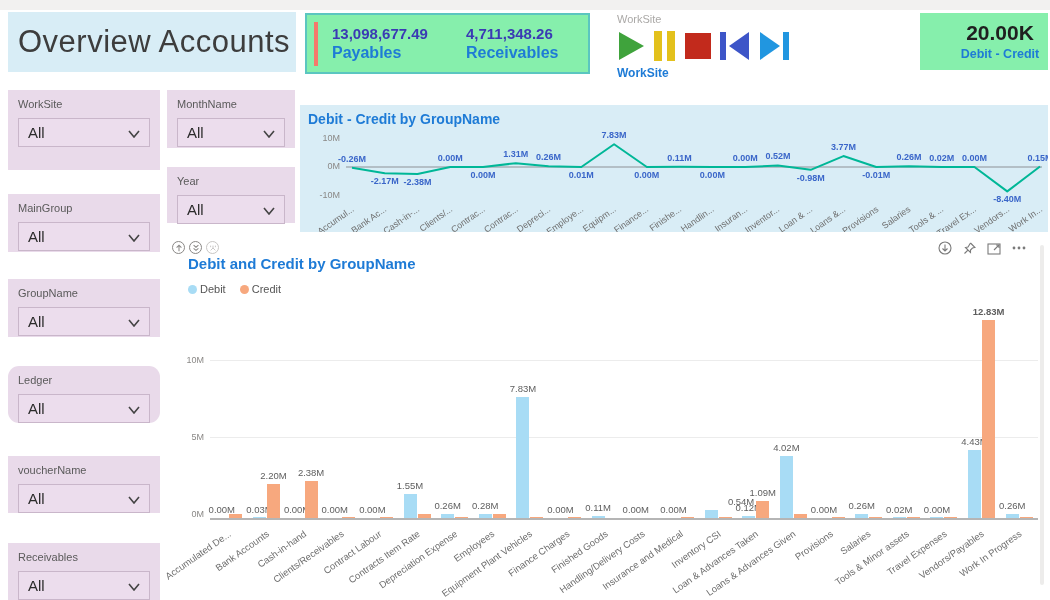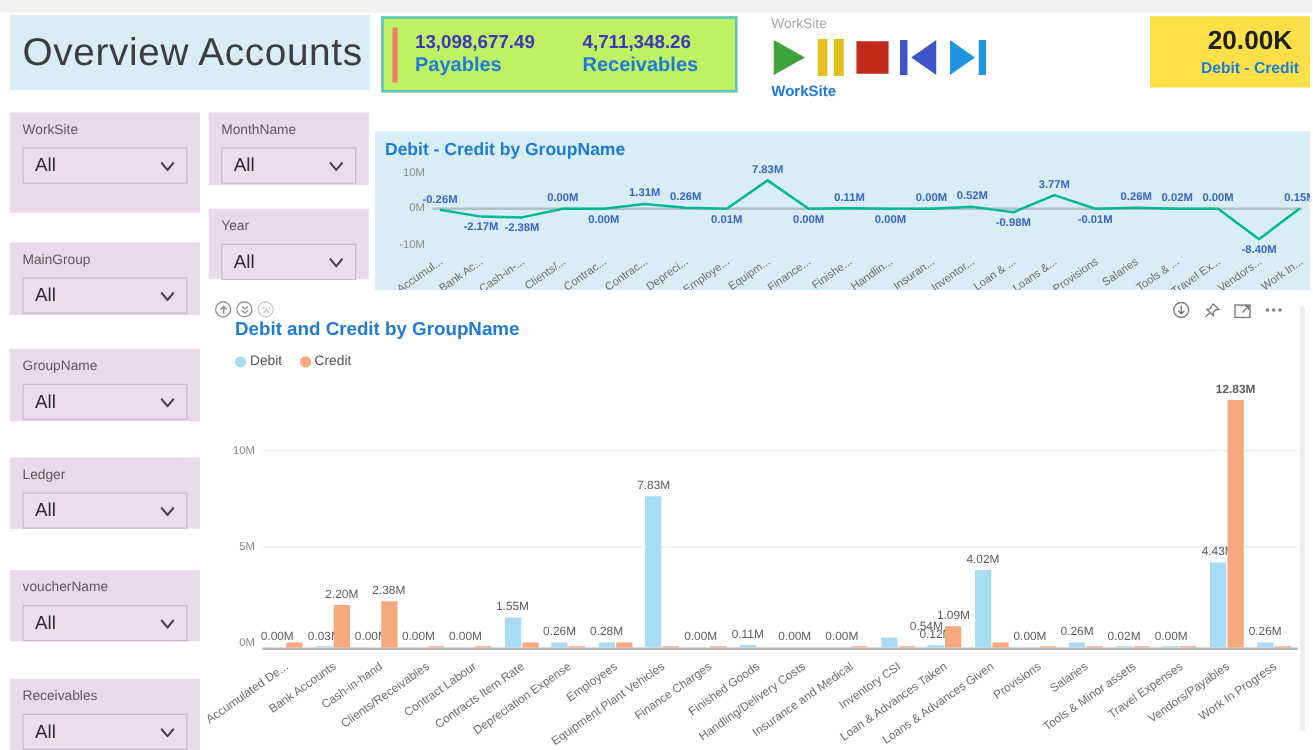--- a/index.html
+++ b/index.html
@@ -6,49 +6,49 @@
   html,body { width:1050px; height:600px; background:#fff; font-family:"Liberation Sans", sans-serif; overflow:hidden; position:relative; }
   .abs { position:absolute; }
 
   .top-strip { left:0; top:0; width:1050px; height:10px; background:#F2F1F0; }
 
   
   .title-banner { left:8px; top:12px; width:288px; height:60px; background:#D8EDF6; display:flex; align-items:center; padding-left:10px; }
   .title-banner h1 { font-size:31px; font-weight:300; color:#3D3D3D; letter-spacing:0.5px; white-space:nowrap; }
 
   
-  .kpi-yellow { left:305px; top:13px; width:285px; height:61px; background:#bef264; border:2px solid #5BC6C0; display:flex; align-items:center; }
+  .kpi-yellow { left:305px; top:13px; width:285px; height:61px; background:#86efac; border:2px solid #5BC6C0; display:flex; align-items:center; }
   .kpi-yellow .redbar { width:4px; height:44px; background:#F4796B; margin-left:7px; }
   .kpi-col { margin-left:14px; width:120px; }
   .kpi-col .val { font-size:15px; font-weight:700; color:#3A3AB4; }
   .kpi-col .lab { font-size:16px; font-weight:600; color:#1E7BD6; margin-top:2px; }
 
   
   .player { left:617px; top:13px; width:180px; }
   .player .toplab { font-size:11px; color:#ABA9A7; }
   .player .btns { display:flex; align-items:center; gap:9px; margin-top:5px; height:32px; }
   .player .btns span { display:inline-flex; cursor:pointer; }
   .player .botlab { font-size:12px; font-weight:700; color:#1E7BD6; margin-top:4px; }
 
   
-  .kpi-teal { left:920px; top:13px; width:128px; height:57px; background:#fde047; text-align:center; padding-top:8px;padding-left:32px; }
+  .kpi-teal { left:920px; top:13px; width:128px; height:57px; background:#86efac; text-align:center; padding-top:8px;padding-left:32px; }
   .kpi-teal .val { font-size:21px; font-weight:600; color:#1F1F1F; }
   .kpi-teal .lab { font-size:12.5px; font-weight:600; color:#1E7BD6; margin-top:2px; }
 
   
   .slicer { background:#E9DAEA; padding:8px 10px; }
   .slicer .slabel { font-size:11px; color:#5A5A5A; }
   .slicer .sbox { margin-top:8px; height:29px; border:1px solid #C9B6CA; background:#ECDDED; display:flex; align-items:center; justify-content:space-between; padding:0 9px; cursor:pointer; }
   .slicer .sval { font-size:15px; color:#2B2B2B; }
   .s0 { left:8px;  top:90px;  width:152px; height:80px; }
   .s1 { left:167px; top:90px;  width:128px; height:58px; }
   .s2 { left:167px; top:167px; width:128px; height:56px; }
   .s3 { left:8px;  top:194px; width:152px; height:58px; }
   .s4 { left:8px;  top:279px; width:152px; height:58px; }
-  .s5 { left:8px;  top:366px; width:152px; height:57px; }
+  .s5 { left:8px;  top:366px; width:152px; height:57px;border-radius:11px; }
   .s6 { left:8px;  top:456px; width:152px; height:57px; }
   .s7 { left:8px;  top:543px; width:152px; height:57px; }
 
   
   .line-panel { left:300px; top:105px; width:748px; height:127px; background:#D9EDF6; overflow:hidden; }
   .line-panel .ltitle { position:absolute; left:8px; top:6px; font-size:14px; font-weight:600; color:#1E7BD6; }
   .line-panel .ytick { position:absolute; width:34px; text-align:right; font-size:9px; color:#8A8886; }
   .line-panel .zeroline { position:absolute; left:46px; top:61px; width:696px; height:2px; background:#B3BfC6; }
   .line-panel svg { position:absolute; left:0; top:0; }
   .ldatalabel { position:absolute; font-size:9px; font-weight:700; color:#3A66C9; transform:translateX(-50%); white-space:nowrap; }

